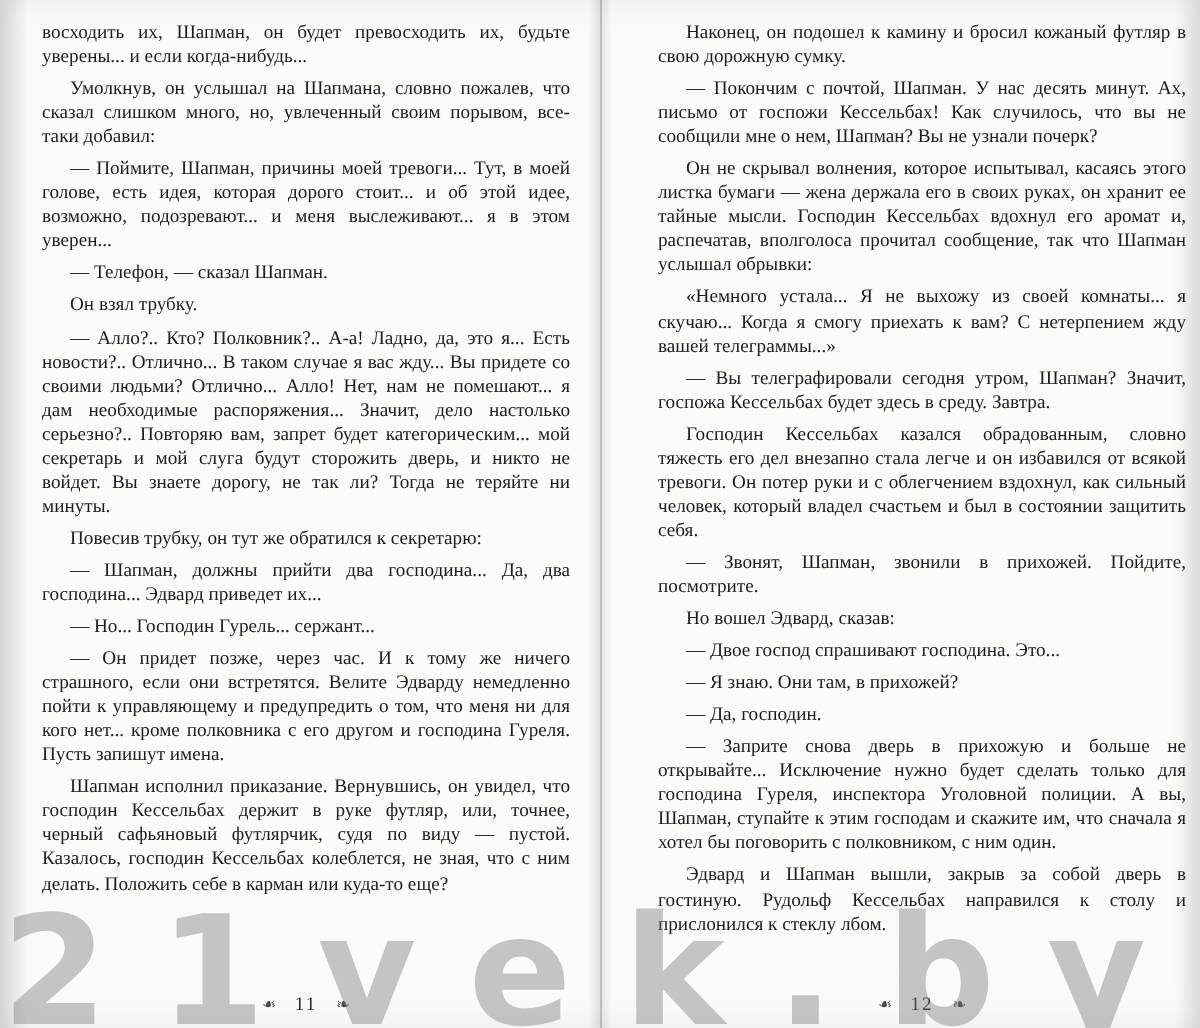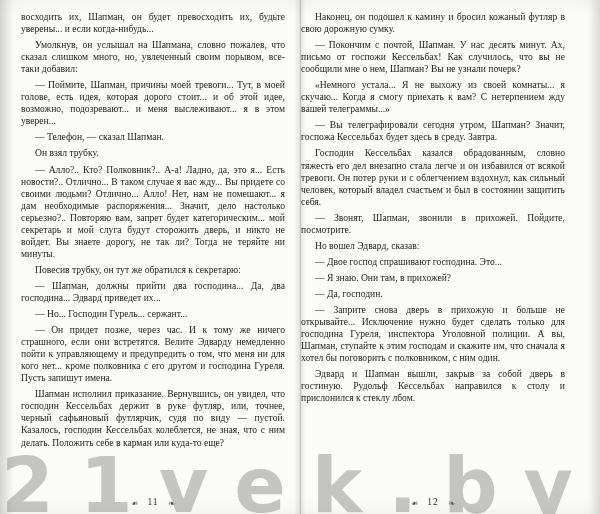--- a/index.html
+++ b/index.html
@@ -4,21 +4,21 @@
 <style>
   html,body{margin:0;padding:0;}
   body{width:600px;height:514px;background:#d8d8d6;font-family:"Liberation Serif",serif;}
   .book{position:relative;width:600px;height:514px;background:#fbfbf9;overflow:hidden;box-shadow:inset 0 0 18px rgba(0,0,0,0.07);}
   .edge-shadow-left{position:absolute;left:0;top:0;width:14px;height:100%;background:linear-gradient(to right,rgba(90,90,88,0.20),rgba(0,0,0,0));}
   .edge-shadow-right{position:absolute;right:0;top:0;width:12px;height:100%;background:linear-gradient(to left,rgba(90,90,88,0.16),rgba(0,0,0,0));}
   .gutter{position:absolute;left:294px;top:0;width:12px;height:100%;background:linear-gradient(to right,rgba(0,0,0,0),rgba(70,70,68,0.14) 50%,rgba(0,0,0,0));}
   .gutter-line{position:absolute;left:300px;top:0;width:1px;height:100%;background:rgba(90,90,88,0.28);}
   .page{position:absolute;top:7px;width:272px;height:502px;}
   .page-left{left:17px;}
-  .page-right{left:297px;}
+  .page-right{left:325px;}
   .text-block{font-size:9.6px;line-height:12.05px;text-align:justify;color:#1c1c1c;height:482px;overflow:hidden;}
   .text-block p{margin:4px;text-indent:14px;}
   .page-left .text-block p:first-child{text-indent:0;}
   .footer{position:absolute;bottom:1px;left:0;width:100%;text-align:center;font-size:9.5px;color:#2a2a2a;}
   .footer .orn{color:#4a4a4a;font-size:8.5px;font-family:"DejaVu Sans",sans-serif;display:inline-block;vertical-align:middle;}
   .footer .orn.mirror{transform:scaleX(-1);}
   .footer .num{margin:0 7px;letter-spacing:1px;}
   .watermark{position:absolute;left:0;bottom:-10px;width:100%;text-align:center;font-family:"DejaVu Sans",sans-serif;font-weight:bold;font-size:76px;line-height:1;letter-spacing:26px;color:rgba(115,115,115,0.40);pointer-events:none;white-space:nowrap;}
 </style>
 </head>
@@ -48,20 +48,21 @@
       <span class="orn mirror">❧</span>
       <span class="num">11</span>
       <span class="orn">❧</span>
     </div>
   </div>
 
   <div class="page page-right">
     <div class="text-block">
         <p>Наконец, он подошел к камину и бросил кожаный футляр в свою дорожную сумку.</p>
         <p>— Покончим с почтой, Шапман. У нас десять минут. Ах, письмо от госпожи Кессельбах! Как случилось, что вы не сообщили мне о нем, Шапман? Вы не узнали почерк?</p>
+        <p>Он не скрывал волнения, которое испытывал, касаясь этого листка бумаги — жена держала его в своих руках, он хранит ее тайные мысли. Господин Кессельбах вдохнул его аромат и, распечатав, вполголоса прочитал сообщение, так что Шапман услышал обрывки:</p>
         <p>«Немного устала... Я не выхожу из своей комнаты... я скучаю... Когда я смогу приехать к вам? С нетерпением жду вашей телеграммы...»</p>
         <p>— Вы телеграфировали сегодня утром, Шапман? Значит, госпожа Кессельбах будет здесь в среду. Завтра.</p>
         <p>Господин Кессельбах казался обрадованным, словно тяжесть его дел внезапно стала легче и он избавился от всякой тревоги. Он потер руки и с облегчением вздохнул, как сильный человек, который владел счастьем и был в состоянии защитить себя.</p>
         <p>— Звонят, Шапман, звонили в прихожей. Пойдите, посмотрите.</p>
         <p>Но вошел Эдвард, сказав:</p>
         <p>— Двое господ спрашивают господина. Это...</p>
         <p>— Я знаю. Они там, в прихожей?</p>
         <p>— Да, господин.</p>
         <p>— Заприте снова дверь в прихожую и больше не открывайте... Исключение нужно будет сделать только для господина Гуреля, инспектора Уголовной полиции. А вы, Шапман, ступайте к этим господам и скажите им, что сначала я хотел бы поговорить с полковником, с ним один.</p>
         <p>Эдвард и Шапман вышли, закрыв за собой дверь в гостиную. Рудольф Кессельбах направился к столу и прислонился к стеклу лбом.</p>

